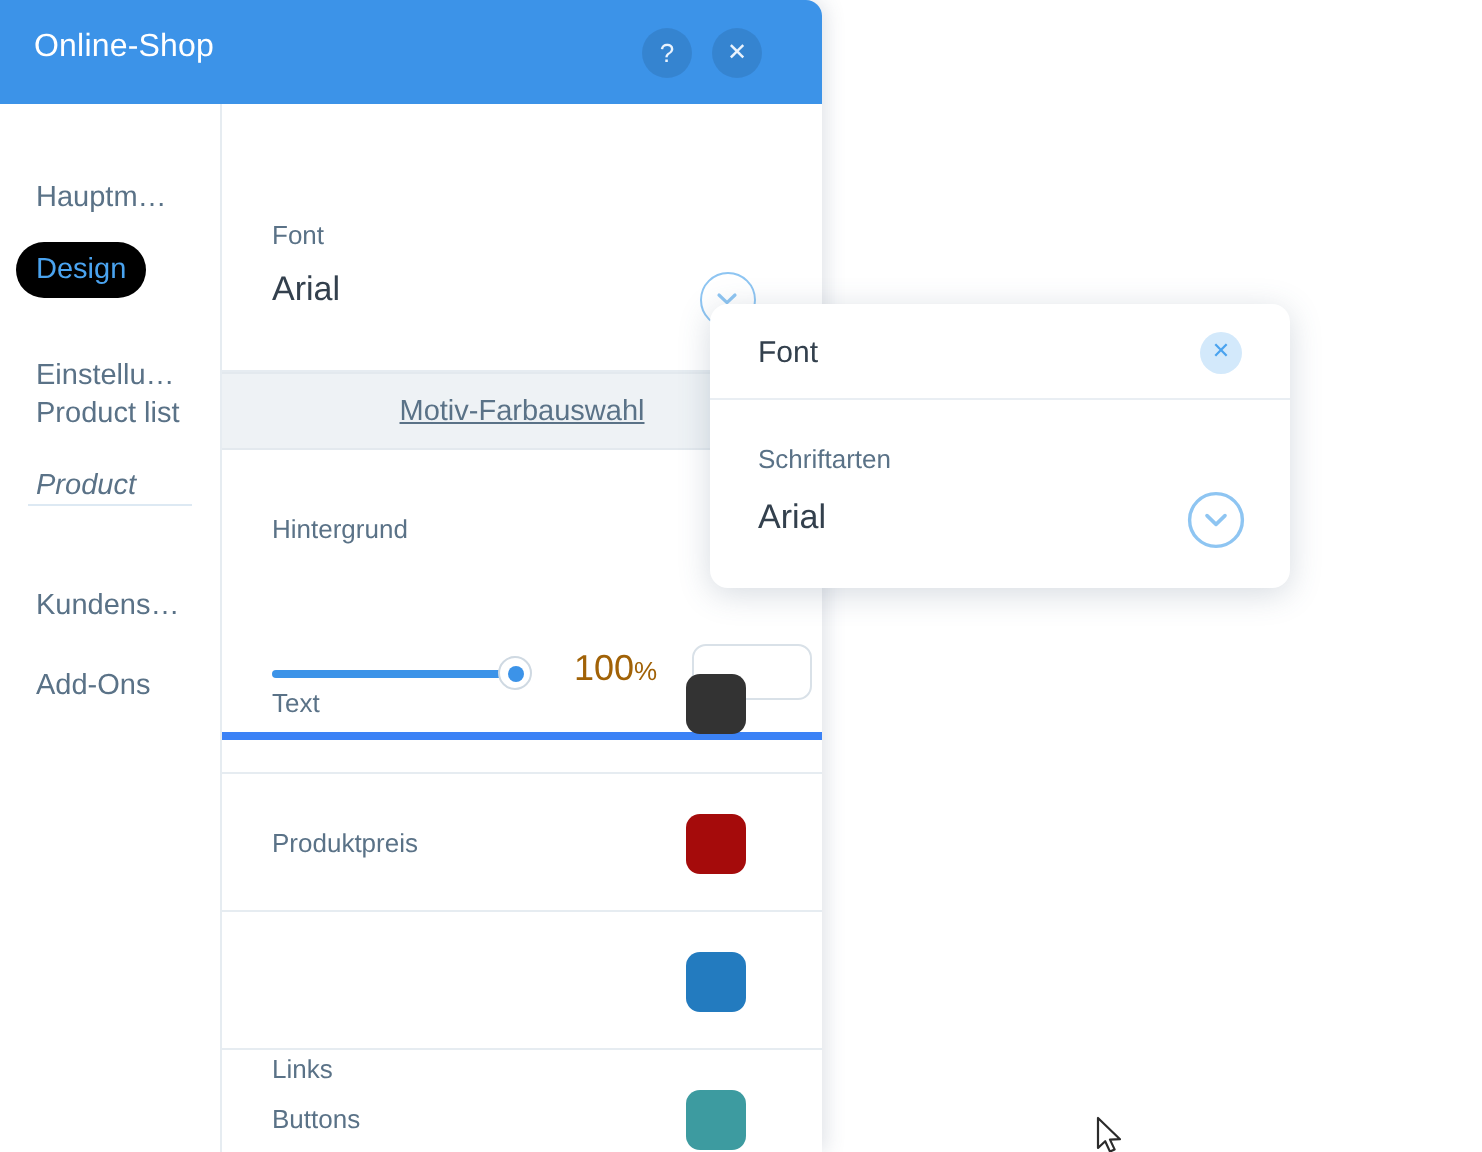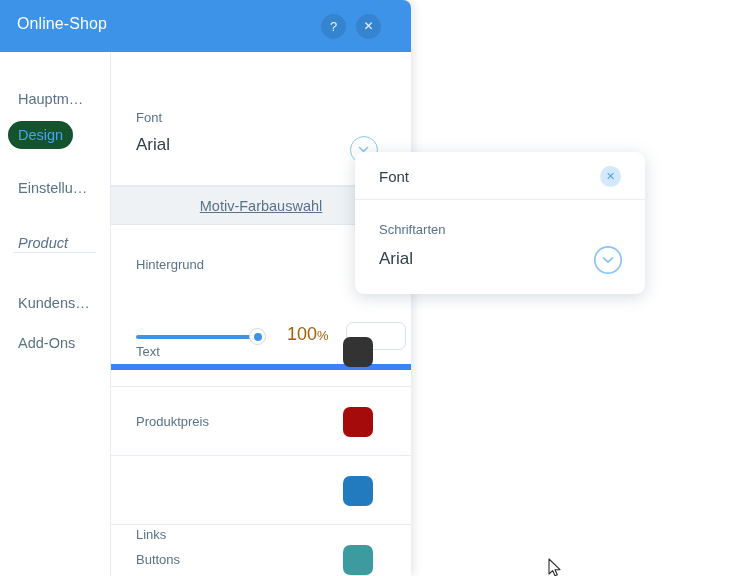--- a/index.html
+++ b/index.html
@@ -80,21 +80,21 @@
     line-height: 28px;
     padding: 0 10px;
     font-size: 14.5px;
     color: #5a7287;
     white-space: nowrap;
     cursor: pointer;
     border-radius: 14px;
     margin-top: 16px;
   }
   .side-item.active {
-    background: #14532d;
+    background: #000000;
     color: #4aa3ef;
   }
   #side-divider {
     position: absolute;
     left: 14px;
     top: 200px;
     width: 82px;
     height: 1px;
     background: #dde9f3;
   }
@@ -296,20 +296,21 @@
   <div id="title-bar">
     <div class="title-text">Online-Shop</div>
     <div class="tb-btn" id="help-button">?</div>
     <div class="tb-btn" id="close-button">✕</div>
   </div>
 
   <div id="sidebar">
     <div class="side-item" style="top:17px;">Hauptm…</div>
     <div class="side-item active" style="top:53px;">Design</div>
     <div class="side-item" style="top:106px;">Einstellu…</div>
+    <div class="side-item" style="top:125px;">Product list</div>
     <div class="side-item" style="top:161px;font-style:italic;">Product</div>
     <div id="side-divider"></div>
     <div class="side-item" style="top:221px;">Kundens…</div>
     <div class="side-item" style="top:261px;">Add-Ons</div>
   </div>
 
   <div id="content">
 
 
     <div class="row" style="top:39px; height:95px;">
@@ -317,21 +318,21 @@
       <div class="row-value" style="top:44px;">Arial</div>
       <div class="chev-btn" style="left:239px; top:45px;">
         <svg width="25" height="25" viewBox="0 0 25 25" aria-hidden="true">
           <path d="M8.5 10.5 L12.5 14.3 L16.5 10.5" fill="none" stroke="#8ec5f2" stroke-width="1.6" stroke-linecap="round" stroke-linejoin="round"></path>
         </svg>
       </div>
     </div>
 
     <div class="section-head" style="top:134px;text-decoration:underline;">Motiv-Farbauswahl</div>
 
-    <div class="row" style="top:173px; height:145px; border-bottom:6px solid #3b82f6;">
+    <div class="row" style="top:173px; height:145px; border-bottom:4px solid #3b82f6;">
       <div class="row-label" style="top:32px;">Hintergrund</div>
     </div>
     <div id="slider-track" style="width: 126px;"></div>
     <div id="slider-knob"></div>
     <div id="slider-percent"><span>100</span><span class="pct">%</span></div>
     <div id="opacity-box"></div>
 
     <div class="row" style="top:265px; height:70px;">
       <div class="row-label" style="top:27px;">Text</div>
       <div class="swatch" id="swatch-text" style="left: 232px; top: 20px; background: rgb(51, 51, 51);"></div>

